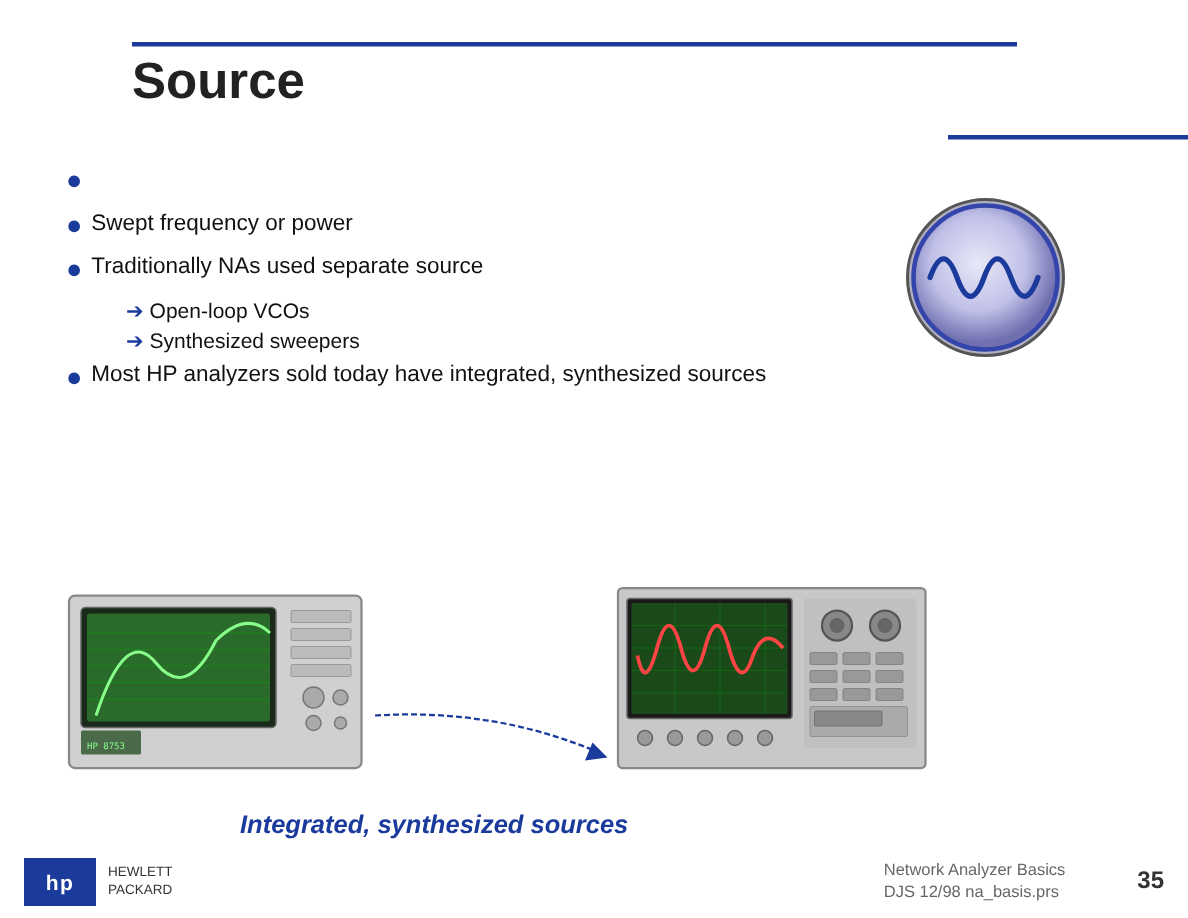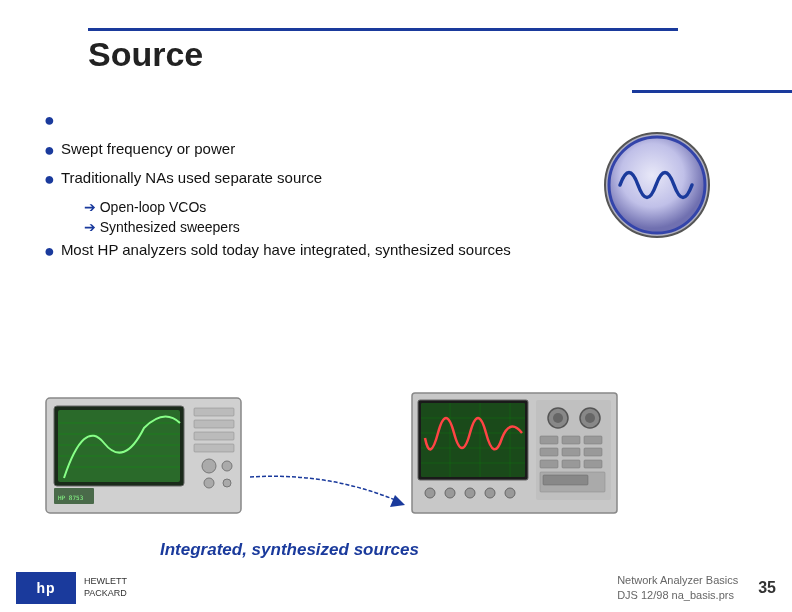--- a/index.html
+++ b/index.html
@@ -110,21 +110,21 @@
       padding: 0 16px;
     }
 
     .hp-logo {
       display: flex;
       align-items: center;
       gap: 8px;
     }
 
     .hp-logo-box {
-      width: 60px;
+      width: 48px;
       height: 32px;
       background: #1a3a9c;
       display: flex;
       align-items: center;
       justify-content: center;
       color: white;
       font-size: 14px;
       font-weight: bold;
       letter-spacing: 1px;
     }
@@ -145,20 +145,21 @@
       font-size: 11px;
       color: #666;
       text-align: left;
       line-height: 1.4;
     }
 
     .page-num {
       font-size: 16px;
       color: #333;
       font-weight: bold;
+      margin-left: 28px;
     }
   </style>
 </head>
 <body>
 
 <div class="top-line"></div>
 <div class="right-line"></div>
 
 <div class="page-title">Source</div>
 

